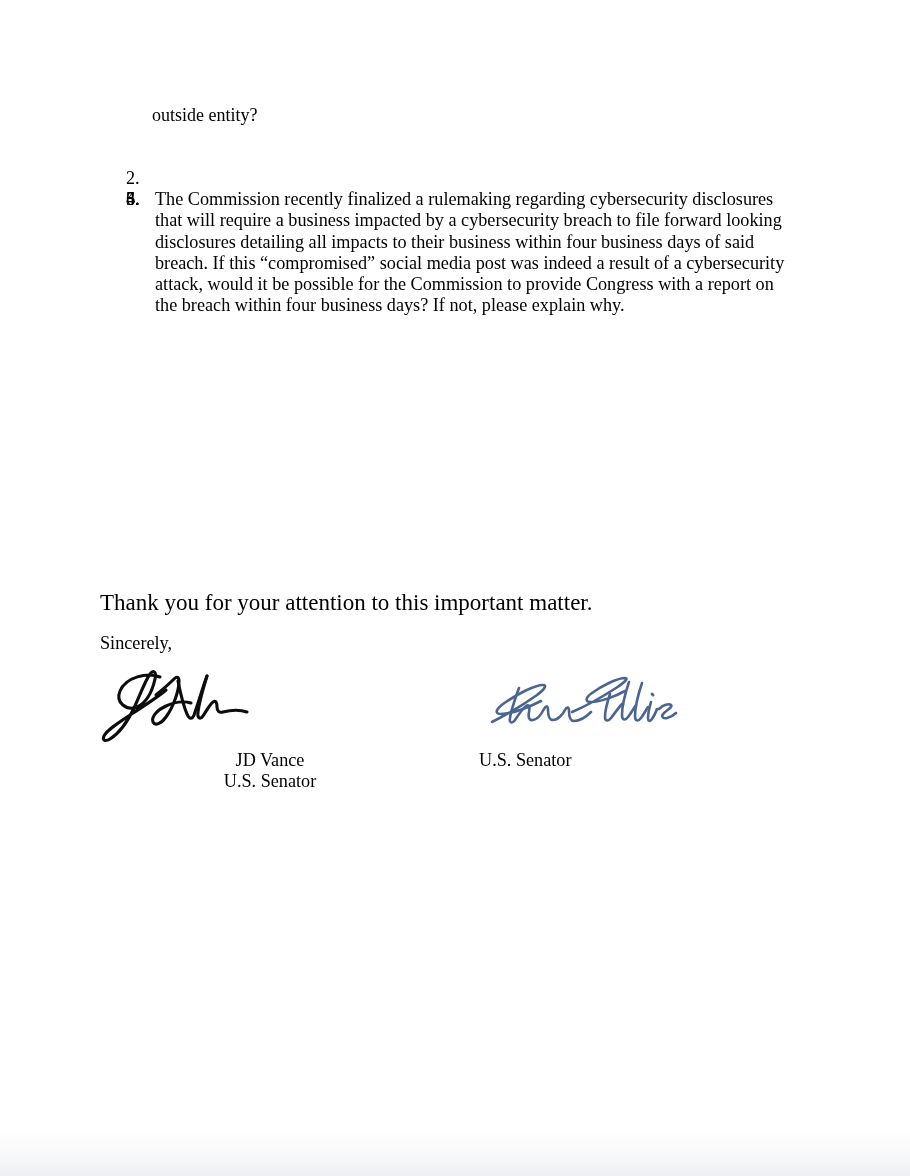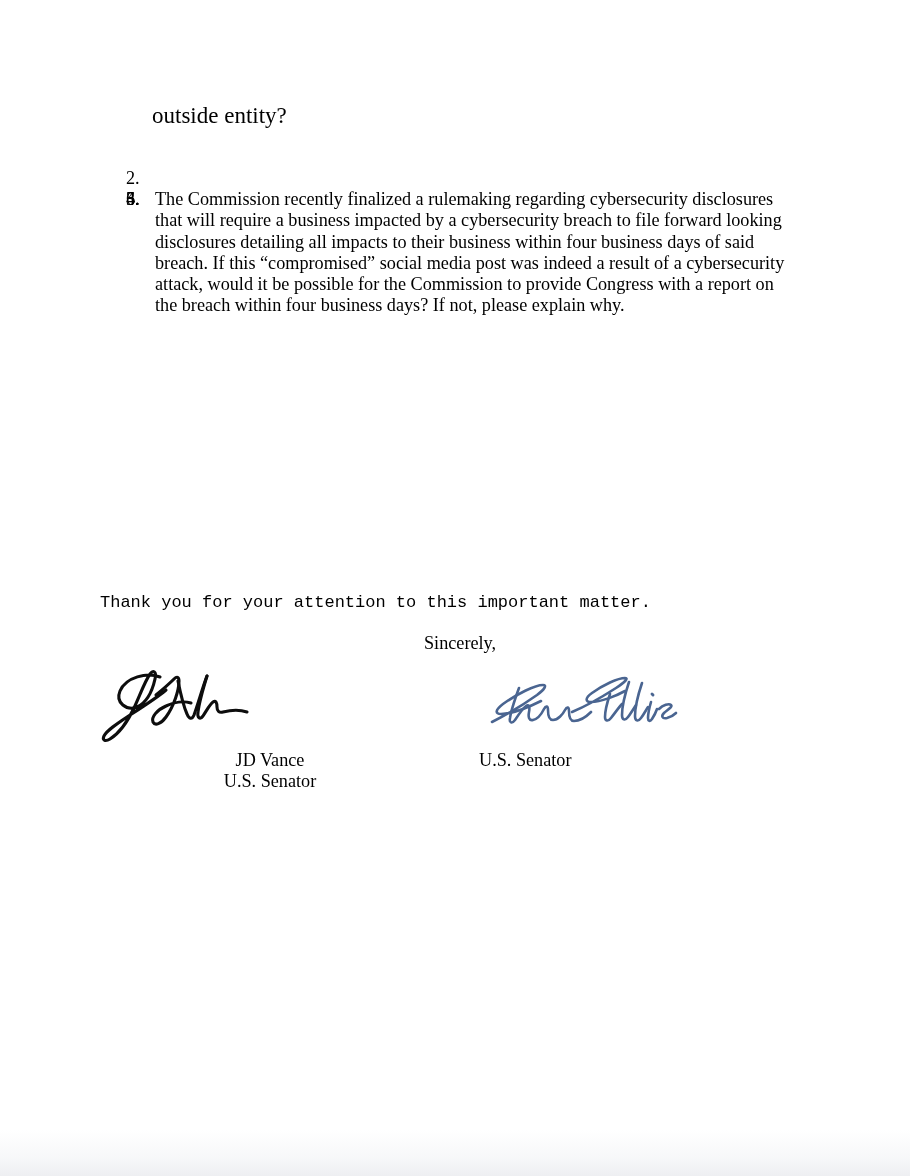--- a/index.html
+++ b/index.html
@@ -32,21 +32,21 @@
   .body-text {
     position: absolute;
     left: 100px;
     top: 0;
     width: 700px;
   }
   .carryover-line {
     position: absolute;
     left: 52px;
     top: 105px;
-    font-size: 23px;
+    font-size: 18px;
     line-height: 21px;
   }
   ol.questions {
     position: absolute;
     left: 0;
     top: 168px;
     margin: 0;
     padding: 0;
     list-style: none;
     width: 700px;
@@ -67,31 +67,29 @@
     text-align: left;
     font-size: 18.2px;
   }
   .closing {
     position: absolute;
     left: 0;
     top: 592px;
     width: 720px;
   }
   .closing .thanks {
-    font-size: 17px;
+    font-size: 23px;
     line-height: 21px;
     margin: 0;
-    font-family: Liberation Mono, monospace;
   }
   .closing .sincerely {
     font-size: 18.2px;
     line-height: 21px;
     margin: 0;
     padding-top: 20px;
-    text-align: center;
   }
   .sig-row {
     position: absolute;
     left: 0;
     top: 668px;
     width: 760px;
     height: 140px;
   }
   .sig-block {
     position: absolute;

